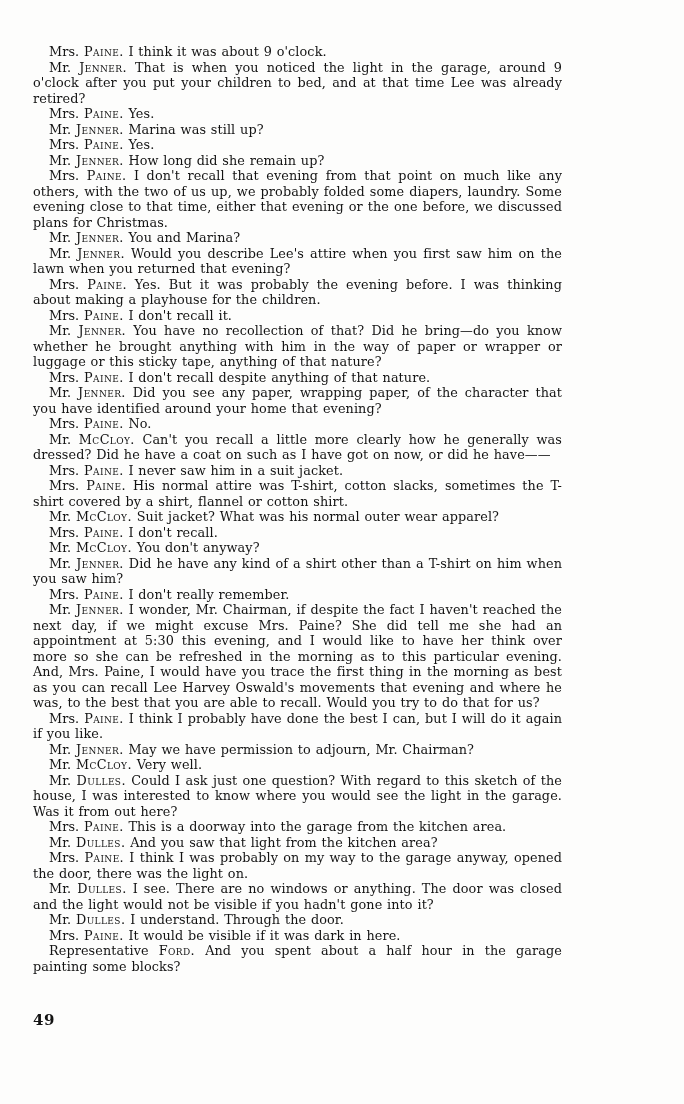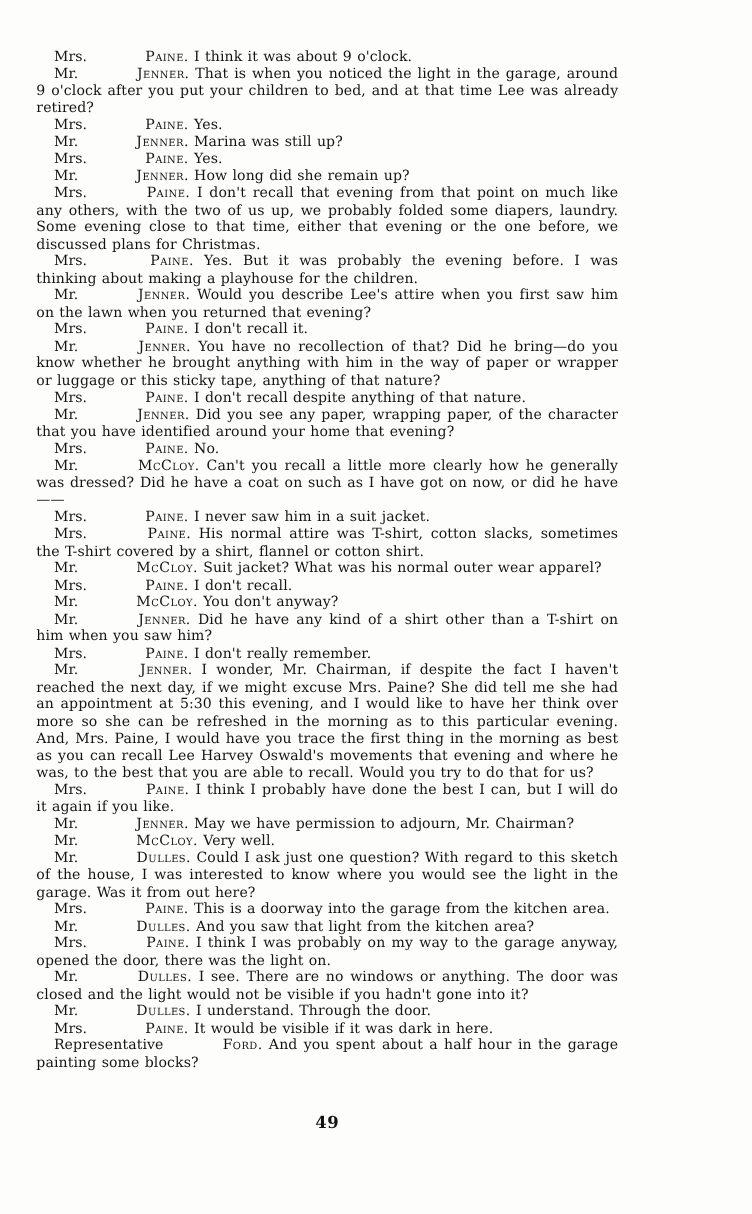--- a/index.html
+++ b/index.html
@@ -31,28 +31,27 @@
     line-height: 15.5px;
     letter-spacing: 0.1px;
     word-spacing: 0.6px;
   }
   .speaker-title {
     white-space: nowrap;
   }
   .speaker-name {
     font-variant: small-caps;
     letter-spacing: 0.4px;
-    margin-left: 48px;
   }
   .page-number {
     position: absolute;
     left: 33px;
     top: 1011px;
     width: 529px;
-    text-align: center;
+    text-align: left;
     font-size: 15px;
     font-weight: bold;
     letter-spacing: 0.5px;
   }
 </style>
 </head>
 <body>
 
 <div class="page">
   <div class="text-block">
@@ -63,24 +62,25 @@
   <p><span class="speaker-title">Mrs.</span> <span class="speaker-name">Paine.</span> <span>Yes.</span></p>
 
   <p><span class="speaker-title">Mr.</span> <span class="speaker-name">Jenner.</span> <span>Marina was still up?</span></p>
 
   <p><span class="speaker-title">Mrs.</span> <span class="speaker-name">Paine.</span> <span>Yes.</span></p>
 
   <p><span class="speaker-title">Mr.</span> <span class="speaker-name">Jenner.</span> <span>How long did she remain up?</span></p>
 
   <p><span class="speaker-title">Mrs.</span> <span class="speaker-name">Paine.</span> <span>I don't recall that evening from that point on much like any others, with the two of us up, we probably folded some diapers, laundry.  Some evening close to that time, either that evening or the one before, we discussed plans for Christmas.</span></p>
 
+  <p><span class="speaker-title">Mr.</span> <span class="speaker-name">Jenner.</span> <span>You and Marina?</span></p>
+
+  <p><span class="speaker-title">Mr.</span> <span class="speaker-name">Jenner.</span> <span>Would you describe Lee's attire when you first saw him on the lawn when you returned that evening?</span></p>
 
   <p><span class="speaker-title">Mrs.</span> <span class="speaker-name">Paine.</span> <span>Yes.  But it was probably the evening before.  I was thinking about making a playhouse for the children.</span></p>
-
-  <p><span class="speaker-title">Mr.</span> <span class="speaker-name">Jenner.</span> <span>Would you describe Lee's attire when you first saw him on the lawn when you returned that evening?</span></p>
 
   <p><span class="speaker-title">Mrs.</span> <span class="speaker-name">Paine.</span> <span>I don't recall it.</span></p>
 
   <p><span class="speaker-title">Mr.</span> <span class="speaker-name">Jenner.</span> <span>You have no recollection of that?  Did he bring—do you know whether he brought anything with him in the way of paper or wrapper or luggage or this sticky tape, anything of that nature?</span></p>
 
   <p><span class="speaker-title">Mrs.</span> <span class="speaker-name">Paine.</span> <span>I don't recall despite anything of that nature.</span></p>
 
   <p><span class="speaker-title">Mr.</span> <span class="speaker-name">Jenner.</span> <span>Did you see any paper, wrapping paper, of the character that you have identified around your home that evening?</span></p>
 
   <p><span class="speaker-title">Mrs.</span> <span class="speaker-name">Paine.</span> <span>No.</span></p>

